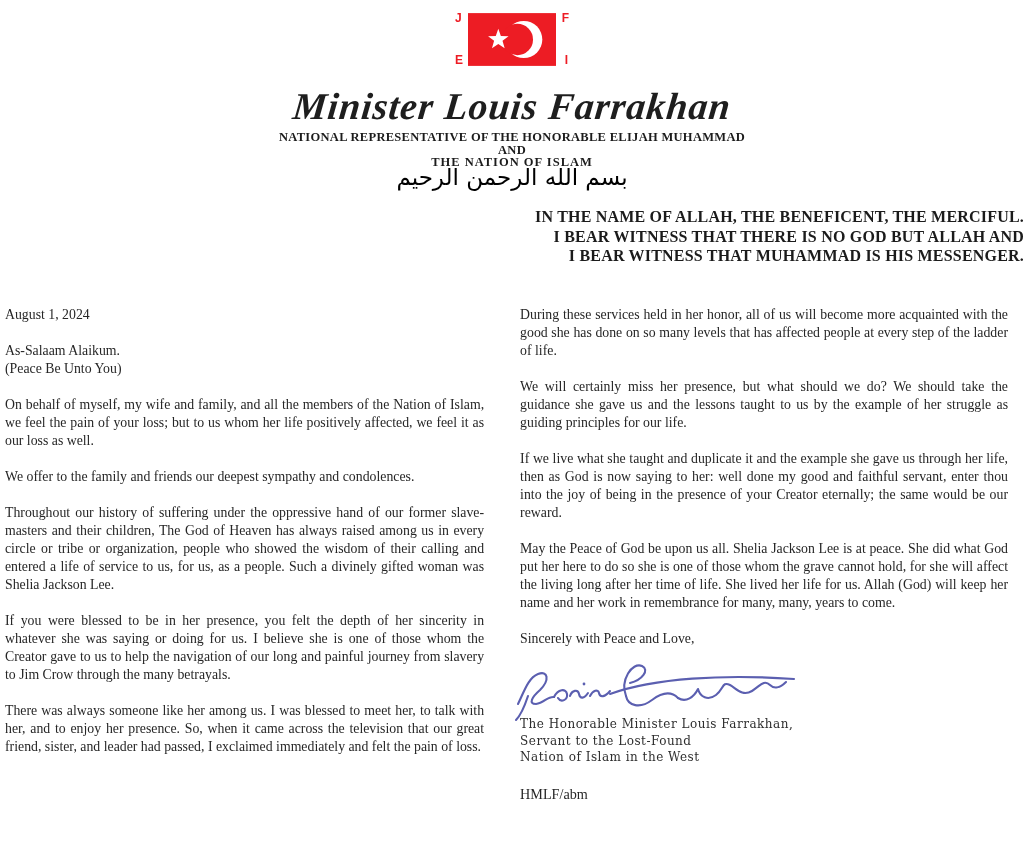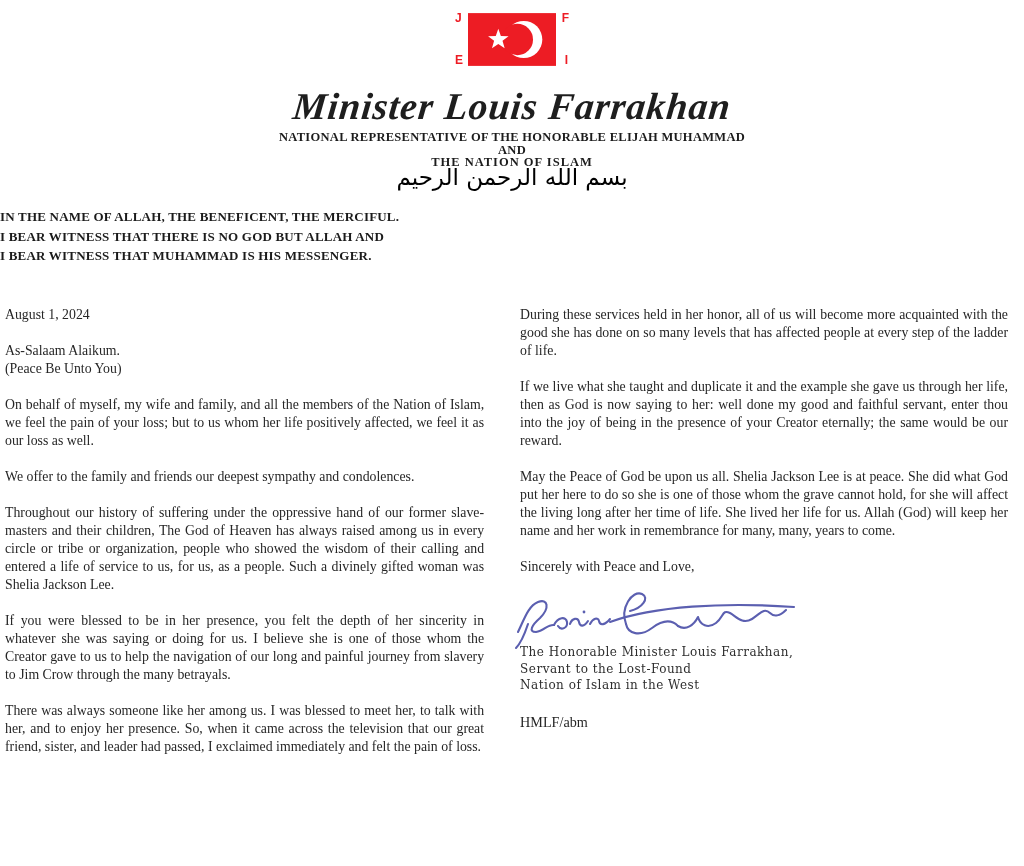--- a/index.html
+++ b/index.html
@@ -51,22 +51,22 @@
   .bismillah {
     position:absolute; top:164px; left:0; width:100%;
     text-align:center;
     font-family:"DejaVu Sans", sans-serif;
     font-size:23px; color:#000000;
     direction:rtl;
   }
 
   .invocation {
     position:absolute; top:207px; left:0; width:100%;
-    text-align:left; font-weight:700;
-    font-size:13px; line-height:19.5px;
+    text-align:right; font-weight:700;
+    font-size:16px; line-height:19.5px;
     color:#1b1b1b; letter-spacing:0.2px;
   }
 
   
   .columns {
     position:absolute; top:306px; left:5px;
     width:1003px;
     display:flex; gap:36px;
   }
   .col { box-sizing:border-box; }
@@ -152,20 +152,21 @@
 (Peace Be Unto You)</p>
       <p class="para">On behalf of myself, my wife and family, and all the members of the Nation of Islam, we feel the pain of your loss; but to us whom her life positively affected, we feel it as our loss as well.</p>
       <p class="para">We offer to the family and friends our deepest sympathy and condolences.</p>
       <p class="para">Throughout our history of suffering under the oppressive hand of our former slave-masters and their children, The God of Heaven has always raised among us in every circle or tribe or organization, people who showed the wisdom of their calling and entered a life of service to us, for us, as a people. Such a divinely gifted woman was Shelia Jackson Lee.</p>
       <p class="para">If you were blessed to be in her presence, you felt the depth of her sincerity in whatever she was saying or doing for us.  I believe she is one of those whom the Creator gave to us to help the navigation of our long and painful journey from slavery to Jim Crow through the many betrayals.</p>
       <p class="para">There was always someone like her among us. I was blessed to meet her, to talk with her, and to enjoy her presence. So, when it came across the television that our great friend, sister, and leader had passed, I exclaimed immediately and felt the pain of loss.</p>
     </section>
 
     <section class="col col-right">
       <p class="para">During these services held in her honor, all of us will become more acquainted with the good she has done on so many levels that has affected people at every step of the ladder of life.</p>
+      <p class="para">We will certainly miss her presence, but what should we do?  We should take the guidance she gave us and the lessons taught to us by the example of her struggle as guiding principles for our life.</p>
       <p class="para">If we live what she taught and duplicate it and the example she gave us through her life, then as God is now saying to her: well done my good and faithful servant, enter thou into the joy of being in the presence of your Creator eternally; the same would be our reward.</p>
       <p class="para">May the Peace of God be upon us all.  Shelia Jackson Lee is at peace. She did what God put her here to do so she is one of those whom the grave cannot hold, for she will affect the living long after her time of life.  She lived her life for us.  Allah (God) will keep her name and her work in remembrance for many, many, years to come.</p>
       <p class="para no-just">Sincerely with Peace and Love,</p>
 
       <div class="signature-area">
         <span class="sr-only">Louis Farrakhan</span>
         <svg class="signature-svg" viewBox="0 0 285 72" xmlns="http://www.w3.org/2000/svg">
           <g stroke="#5b5fb0" stroke-width="2.1" fill="none" stroke-linecap="round" stroke-linejoin="round">
 
             <path d="M4,52 C10,40 14,26 24,22 C34,18 36,28 26,38 C18,45 14,52 22,52 C30,51 34,44 40,45"></path>

